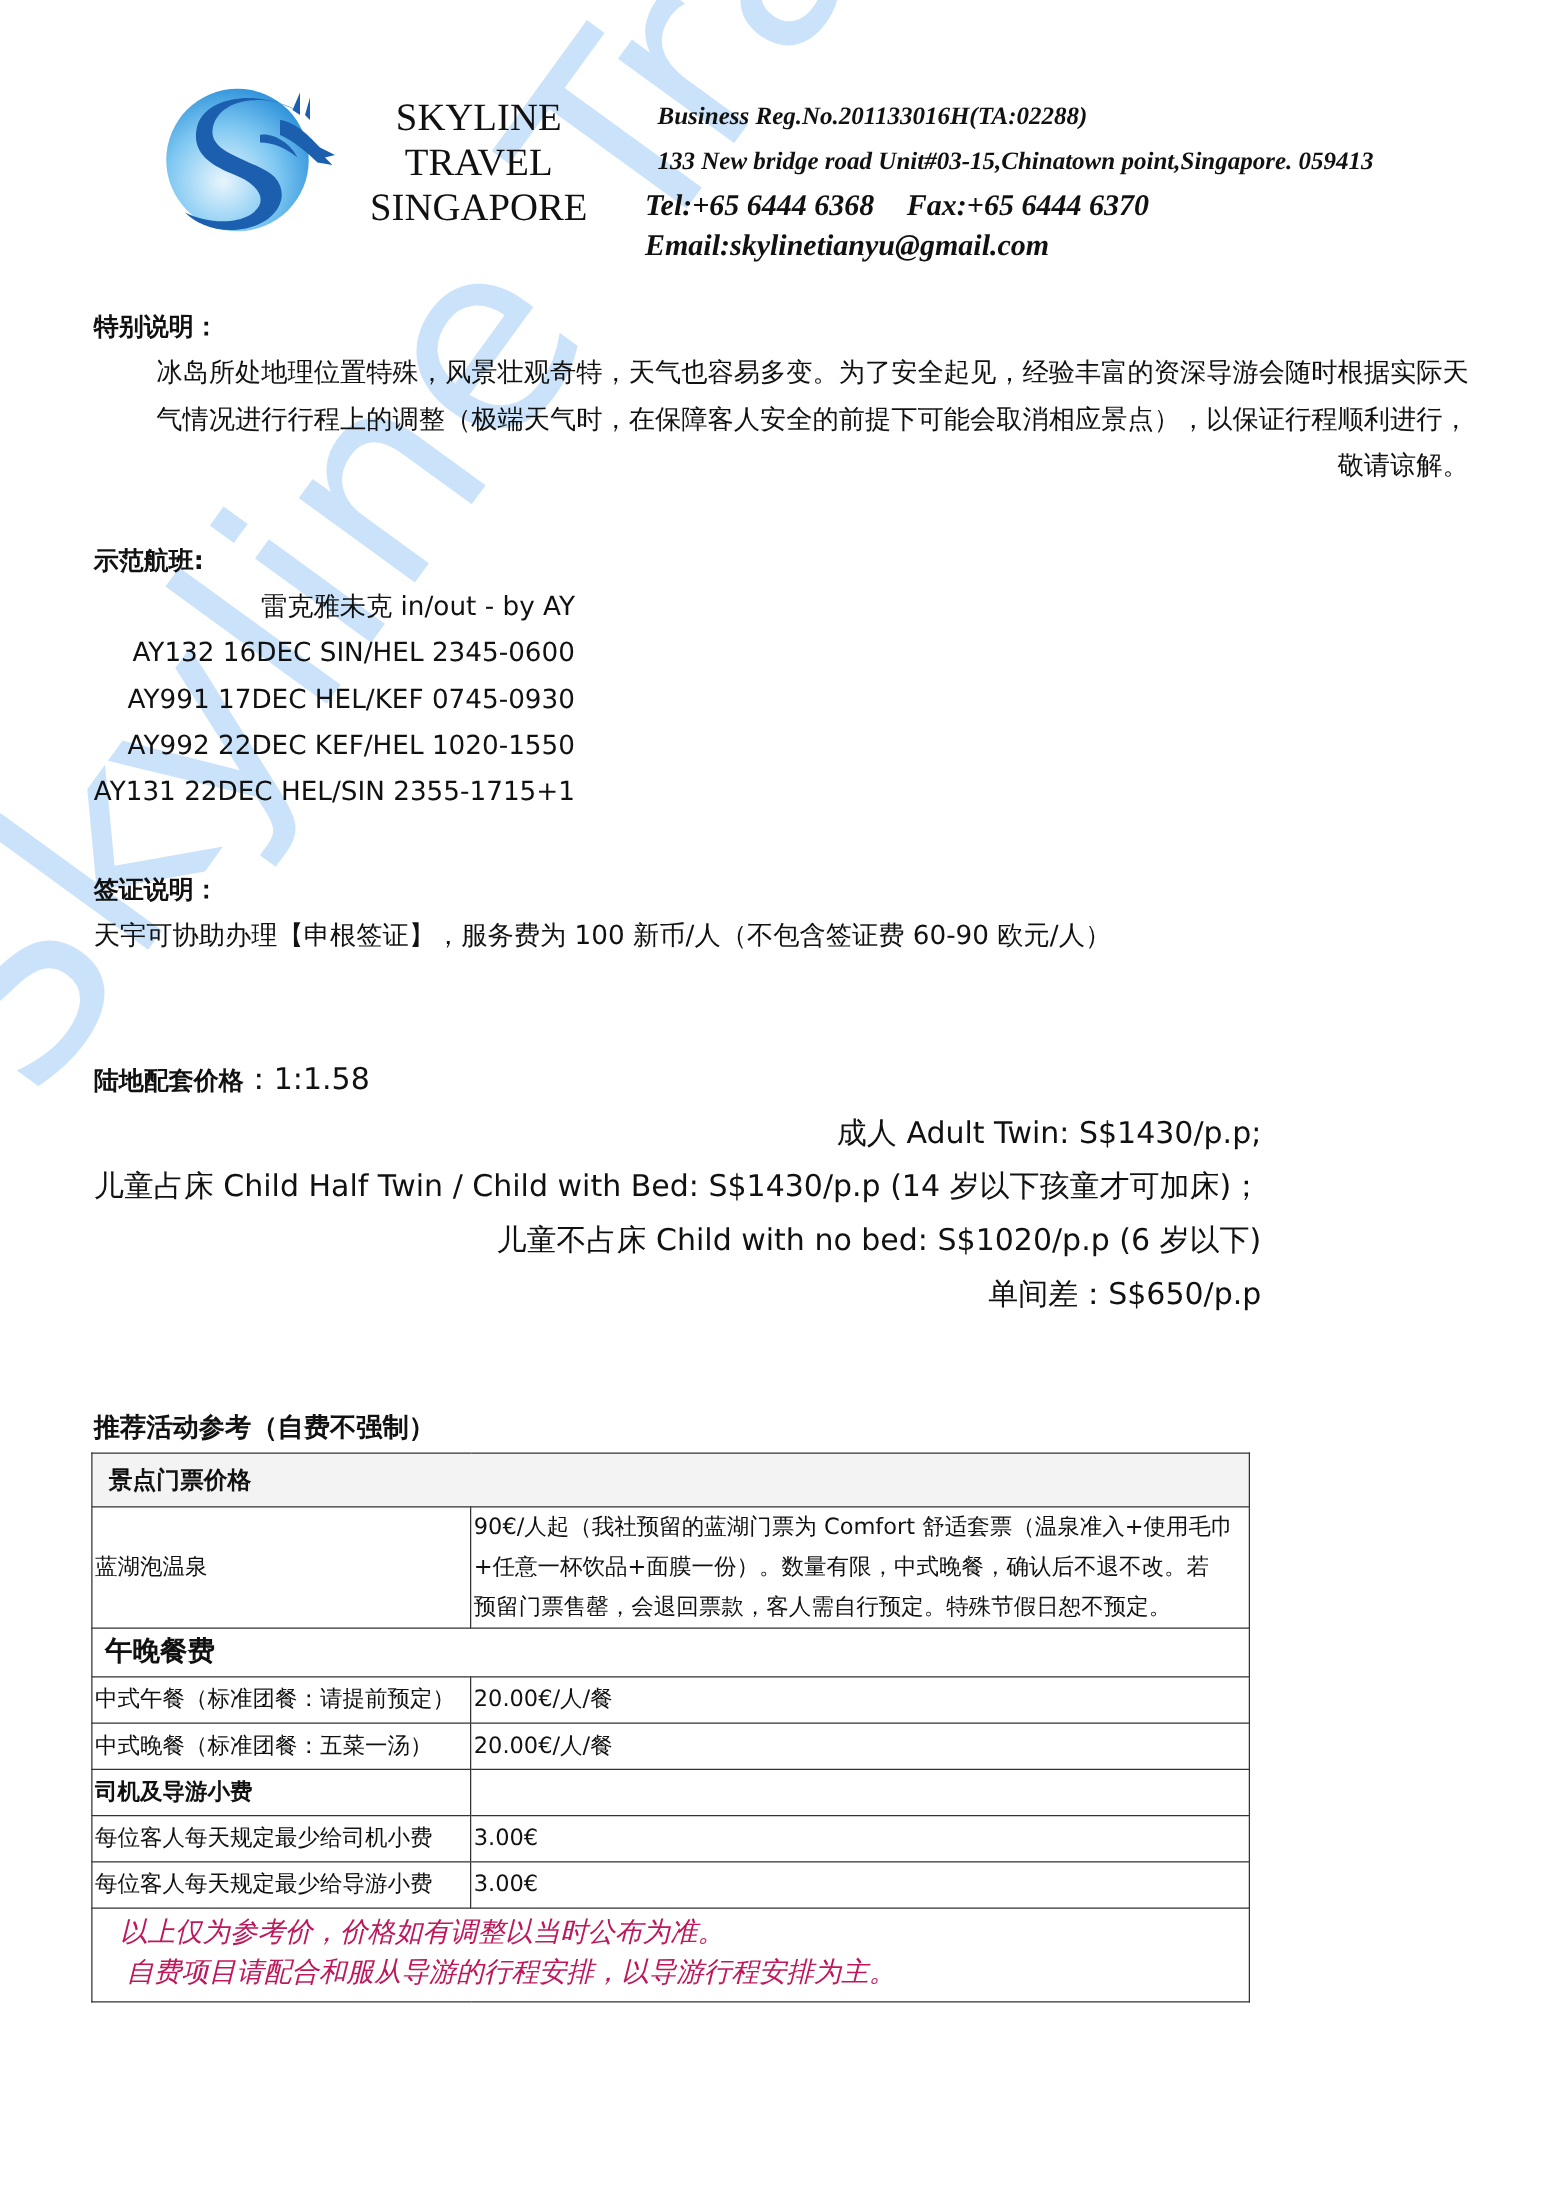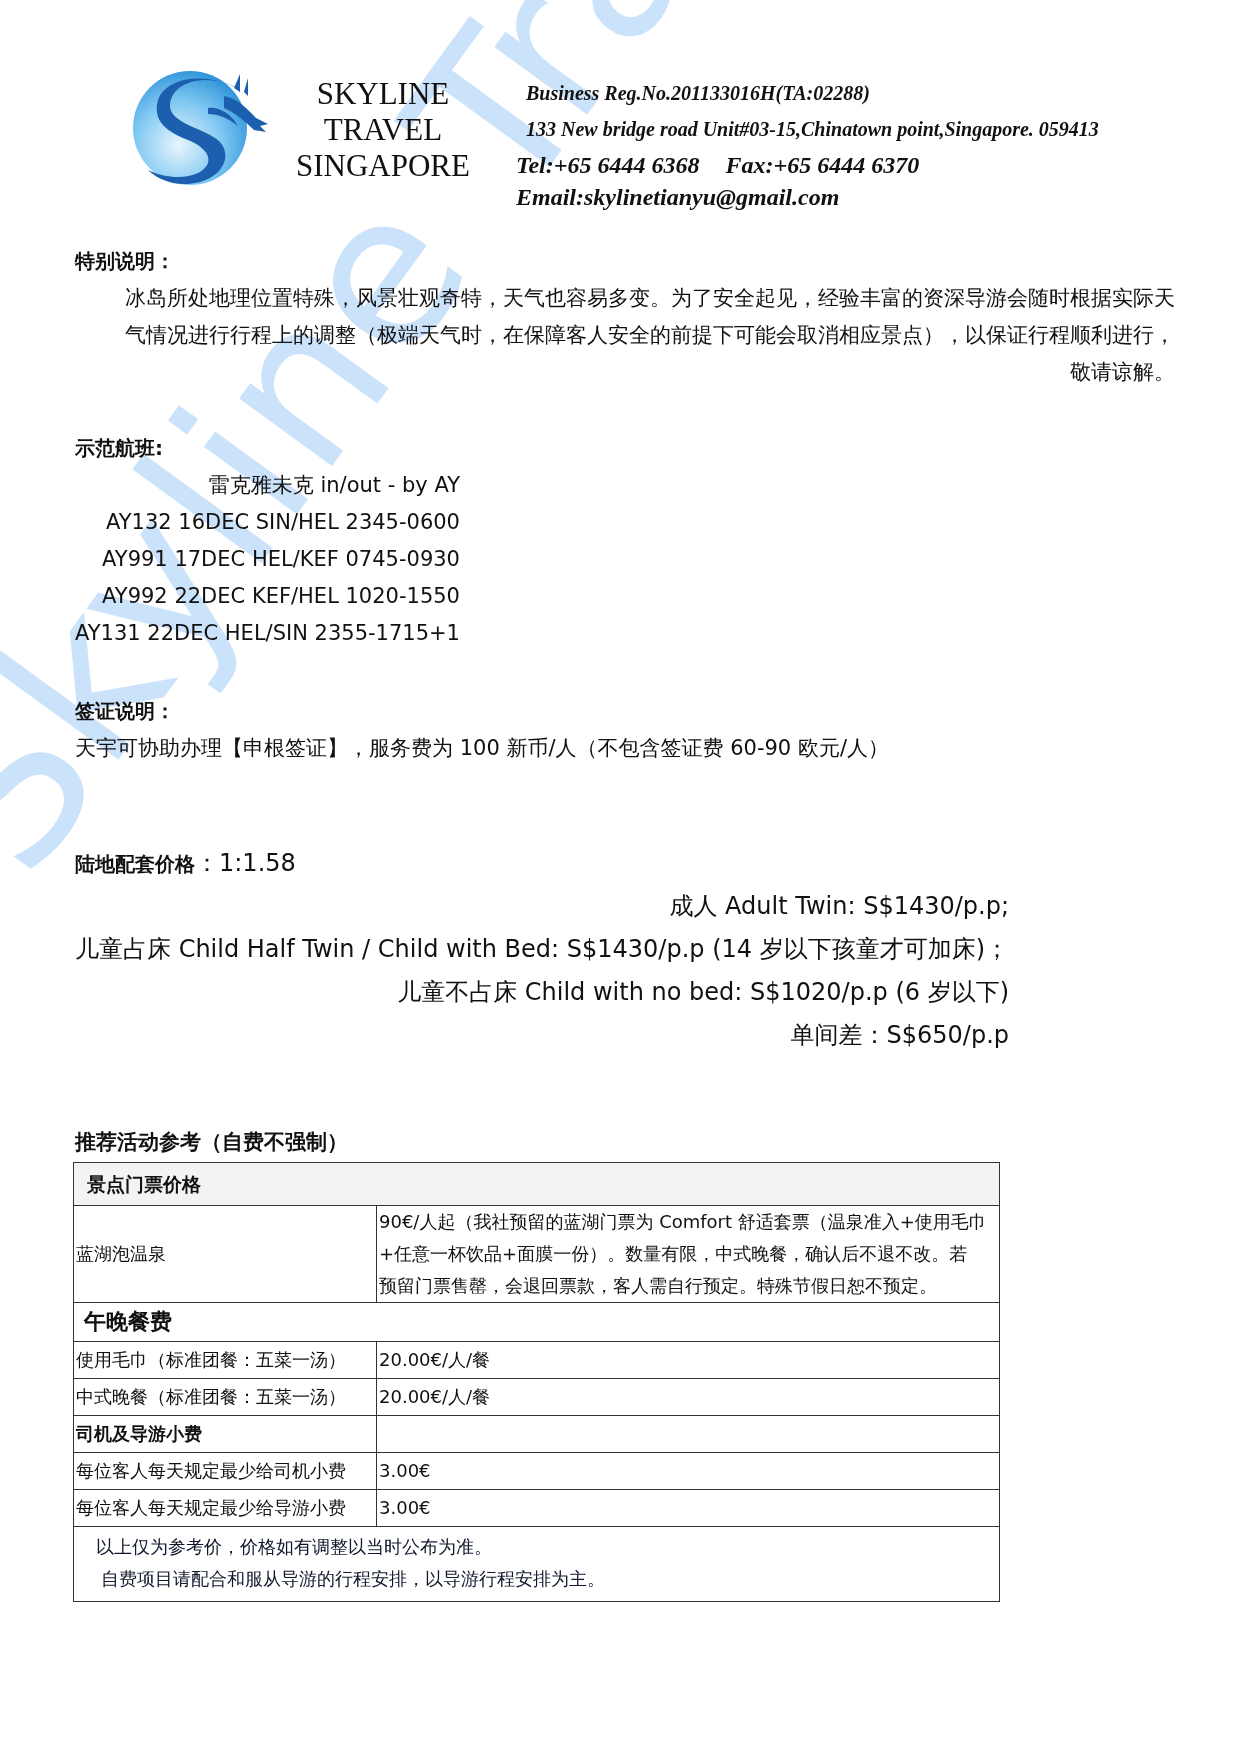--- a/index.html
+++ b/index.html
@@ -38,21 +38,21 @@
   .act-title { position:absolute; left:75px; top:1128px; font-size:21px; font-weight:bold; }
 
   table.activities { position:absolute; left:73px; top:1162px; width:927px; border-collapse:collapse; font-size:18px; }
   table.activities td { border:1.5px solid #333; padding:0 2px; vertical-align:middle; line-height:32px; }
   table.activities td.col1 { width:298px; }
   .hdr-cell { background:#f3f3f3; font-weight:bold; font-size:19px; height:42px; padding-left:13px !important; }
   .cat-cell { font-weight:bold; font-size:22px; height:38px; padding-left:10px !important; }
   .bold-cell { font-weight:bold; }
   .row-std td { height:36px; }
   .desc { font-size:18px; line-height:32px; }
-  .note-cell { color:#0f172a; font-size:18px; line-height:32px; padding:4px 0 6px 0 !important; height:58px; }
+  .note-cell { color:#be185d; font-size:22px; line-height:32px; padding:4px 0 6px 0 !important; height:58px;font-style:italic; }
   .note-cell div:first-child { padding-left:22px; }
   .note-cell div:last-child { padding-left:27px; }
 </style>
 </head>
 <body>
 
 <div class="watermark">
   <span>Skyline Travel</span>
 </div>
 
@@ -129,21 +129,21 @@
       <td class="desc">
         <div>90€/人起（我社预留的蓝湖门票为 Comfort 舒适套票（温泉准入+使用毛巾</div>
         <div>+任意一杯饮品+面膜一份）。数量有限，中式晚餐，确认后不退不改。若</div>
         <div>预留门票售罄，会退回票款，客人需自行预定。特殊节假日恕不预定。</div>
       </td>
     </tr>
     <tr>
       <td colspan="2" class="cat-cell">午晚餐费</td>
     </tr>
     <tr class="row-std">
-      <td class="col1">使用毛巾（标准团餐：五菜一汤）</td>
+      <td class="col1">中式午餐（标准团餐：请提前预定）</td>
       <td>20.00€/人/餐</td>
     </tr>
     <tr class="row-std">
       <td class="col1">中式晚餐（标准团餐：五菜一汤）</td>
       <td>20.00€/人/餐</td>
     </tr>
     <tr class="row-std">
       <td class="col1 bold-cell">司机及导游小费</td>
       <td></td>
     </tr>

